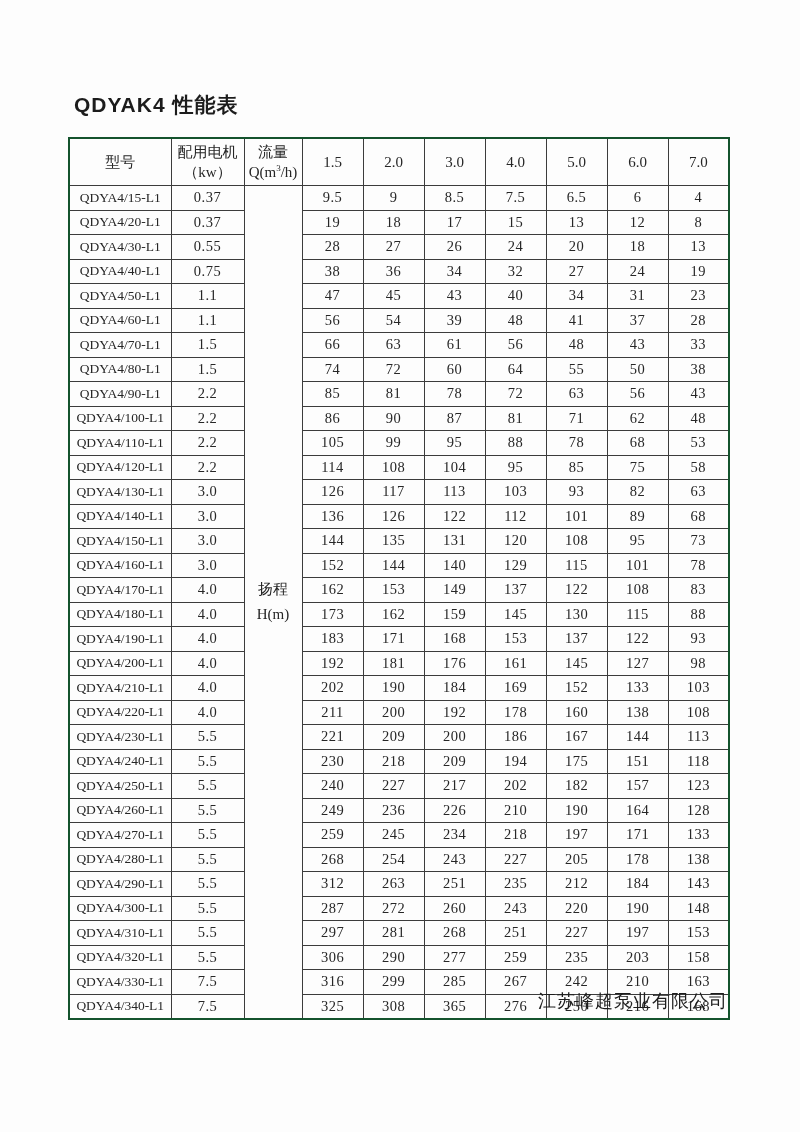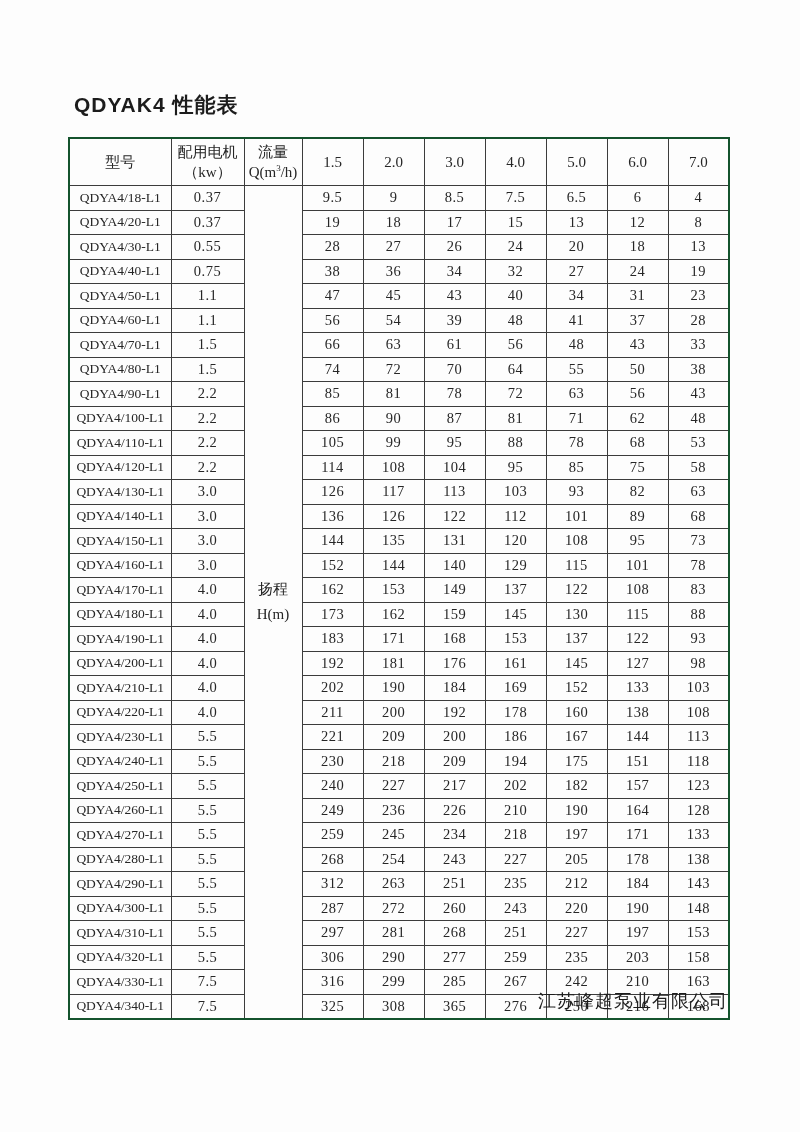--- a/index.html
+++ b/index.html
@@ -71,21 +71,21 @@
         <th>2.0</th>
         <th>3.0</th>
         <th>4.0</th>
         <th>5.0</th>
         <th>6.0</th>
         <th>7.0</th>
       </tr>
     </thead>
     <tbody>
       <tr>
-        <td class="model-cell">QDYA4/18-L1</td>
+        <td class="model-cell">QDYA4/15-L1</td>
         <td class="kw-cell">0.37</td>
         <td class="head-col-cell" rowspan="34">
           <div>扬程</div>
           <div>H(m)</div>
         </td>
         <td class="val-cell">9.5</td>
         <td class="val-cell">9</td>
         <td class="val-cell">8.5</td>
         <td class="val-cell">7.5</td>
         <td class="val-cell">6.5</td>
@@ -156,21 +156,21 @@
           <td class="val-cell">56</td>
           <td class="val-cell">48</td>
           <td class="val-cell">43</td>
           <td class="val-cell">33</td>
         </tr>
         <tr>
           <td class="model-cell">QDYA4/80-L1</td>
           <td class="kw-cell">1.5</td>
           <td class="val-cell">74</td>
           <td class="val-cell">72</td>
-          <td class="val-cell">70</td>
+          <td class="val-cell">60</td>
           <td class="val-cell">64</td>
           <td class="val-cell">55</td>
           <td class="val-cell">50</td>
           <td class="val-cell">38</td>
         </tr>
         <tr>
           <td class="model-cell">QDYA4/90-L1</td>
           <td class="kw-cell">2.2</td>
           <td class="val-cell">85</td>
           <td class="val-cell">81</td>

